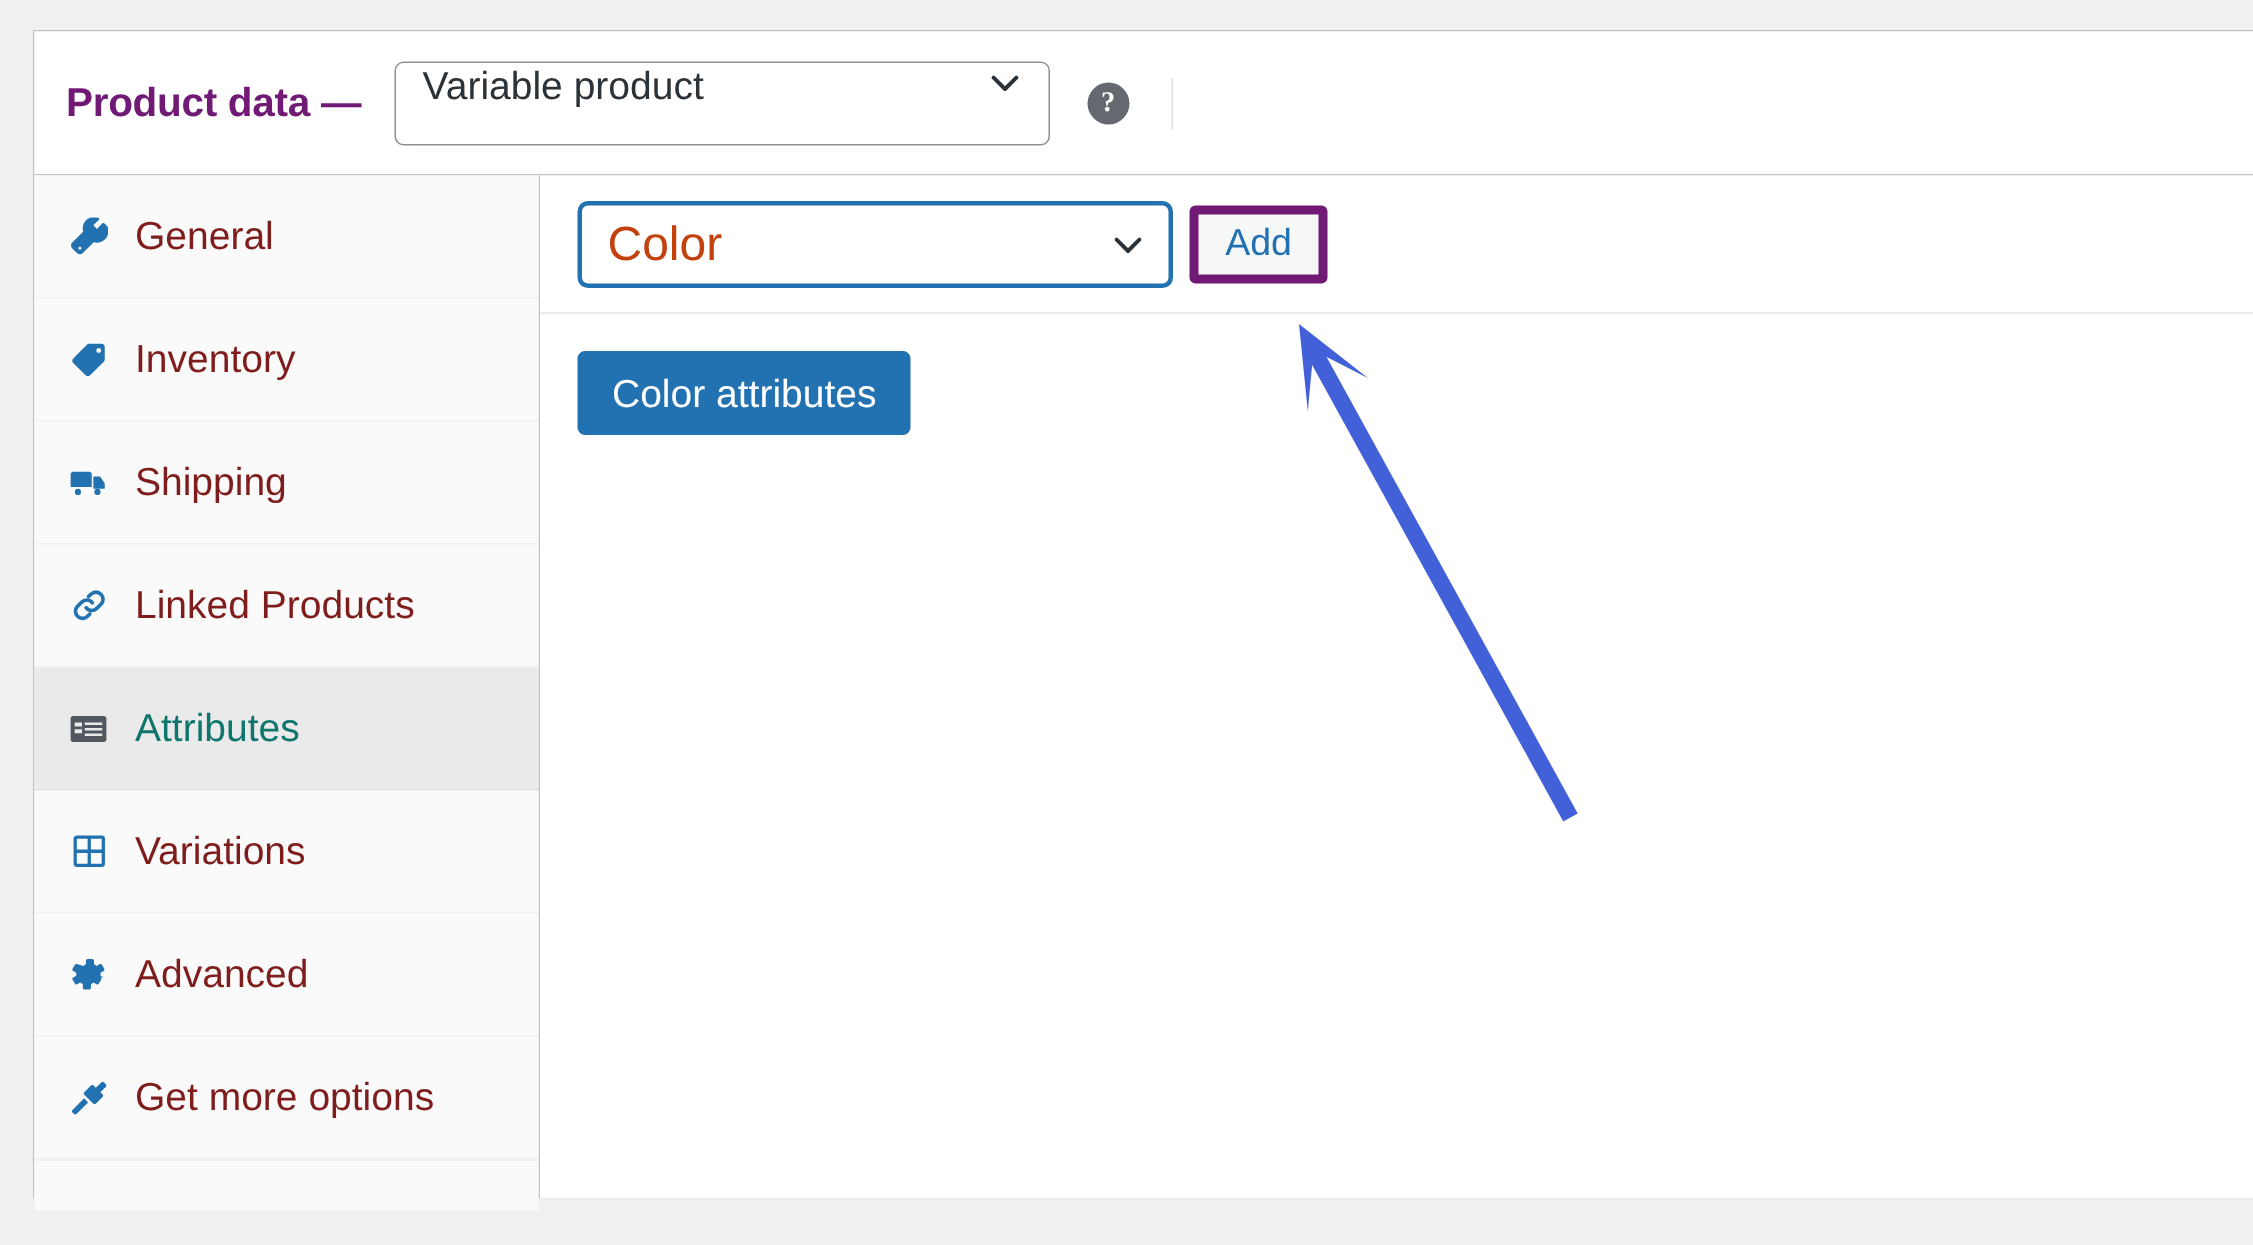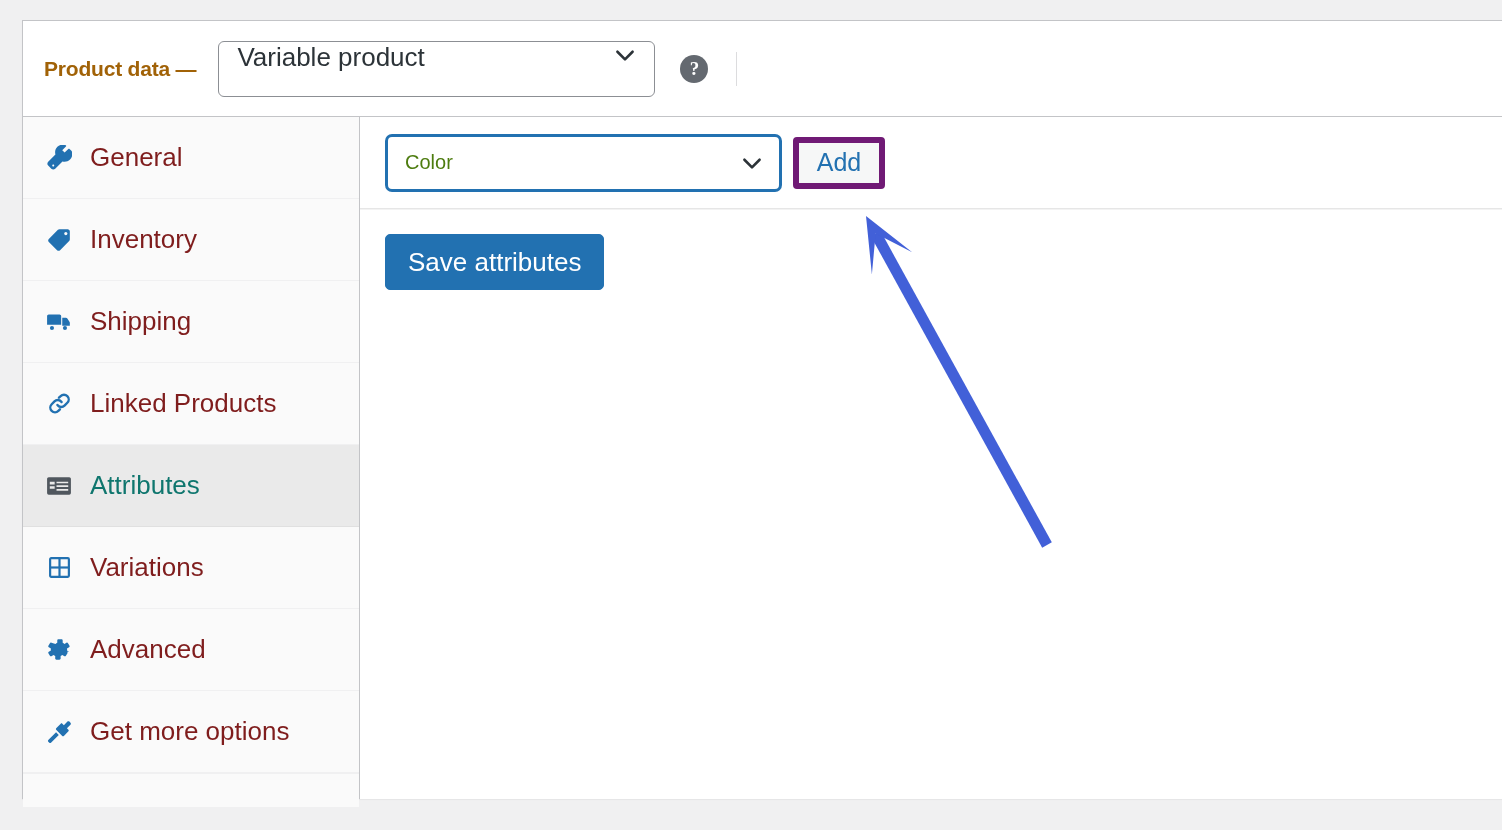--- a/index.html
+++ b/index.html
@@ -32,23 +32,23 @@
   #panel-header {
     height: 96px;
     border-bottom: 1px solid #c3c4c7;
     display: flex;
     align-items: center;
     padding-left: 21px;
     background: #fff;
   }
 
   #panel-title {
-    font-size: 21px;
+    font-size: 27px;
     font-weight: 700;
-    color: #a16207;
+    color: #701a75;
     letter-spacing: -0.2px;
     white-space: nowrap;
   }
 
   #product-type-select {
     margin-left: 22px;
     width: 437px;
     height: 56px;
     border: 1px solid #8c8f94;
     border-radius: 6px;
@@ -178,22 +178,22 @@
     border-radius: 7px;
     background: #fff;
     display: flex;
     align-items: center;
     padding: 0 14px 0 17px;
     cursor: pointer;
   }
 
   #attribute-select-value {
     flex: 1;
-    font-size: 20px;
-    color: #4d7c0f;
+    font-size: 32px;
+    color: #c2410c;
     white-space: nowrap;
   }
 
   #add-attribute-button {
     margin-left: 11px;
     width: 92px;
     height: 52px;
     background: #f6f7f7;
     border: 6px solid #701a75;
     border-radius: 4px;
@@ -351,21 +351,21 @@
             <svg viewBox="0 0 24 24" fill="none" stroke="#2c3338" stroke-width="2.4" stroke-linecap="round" stroke-linejoin="round">
               <polyline points="5,9 12,16 19,9"></polyline>
             </svg>
           </span>
         </div>
 
         <button id="add-attribute-button">Add</button>
       </div>
 
       <div id="attribute-save-row">
-        <button id="save-attributes-button">Save attributes</button>
+        <button id="save-attributes-button">Color attributes</button>
       </div>
 
     </div>
   </div>
 </div>
 
 <svg id="annotation-arrow" viewBox="0 0 1502 830">
   <g id="arrow-group">
     <line id="arrow-shaft" x1="1047" y1="545" x2="875.6404195358454" y2="233.52319352095648" stroke="#4260d8" stroke-width="11" stroke-linecap="butt"></line>
     <polygon id="arrow-head" points="866,216 912.1808052958825,252.22614004036035 875.6404195358454,233.52319352095648 871.8774601976825,274.39910497280465" fill="#4260d8"></polygon>

